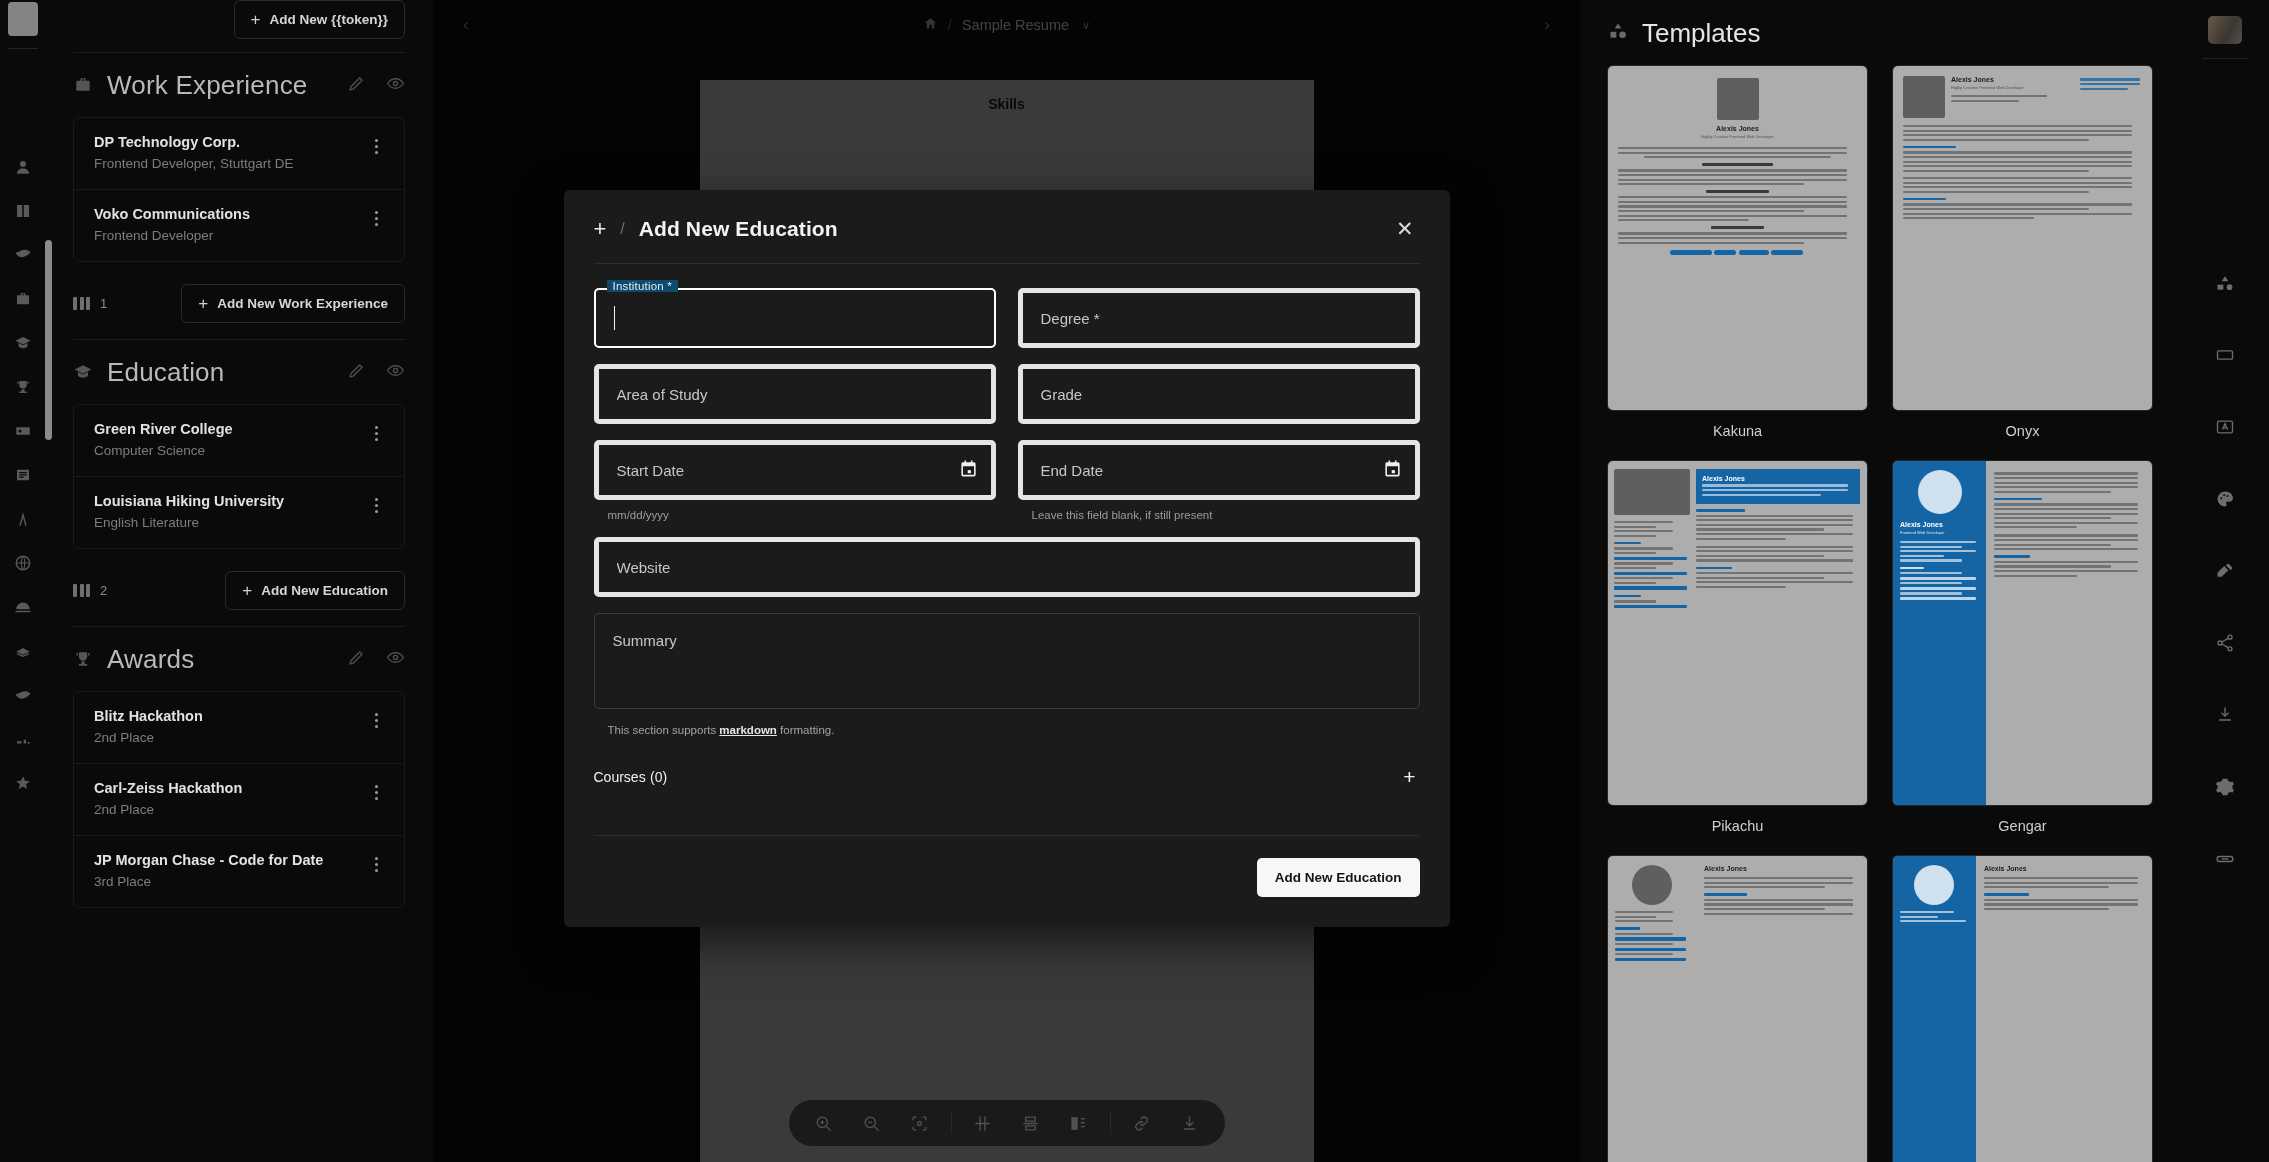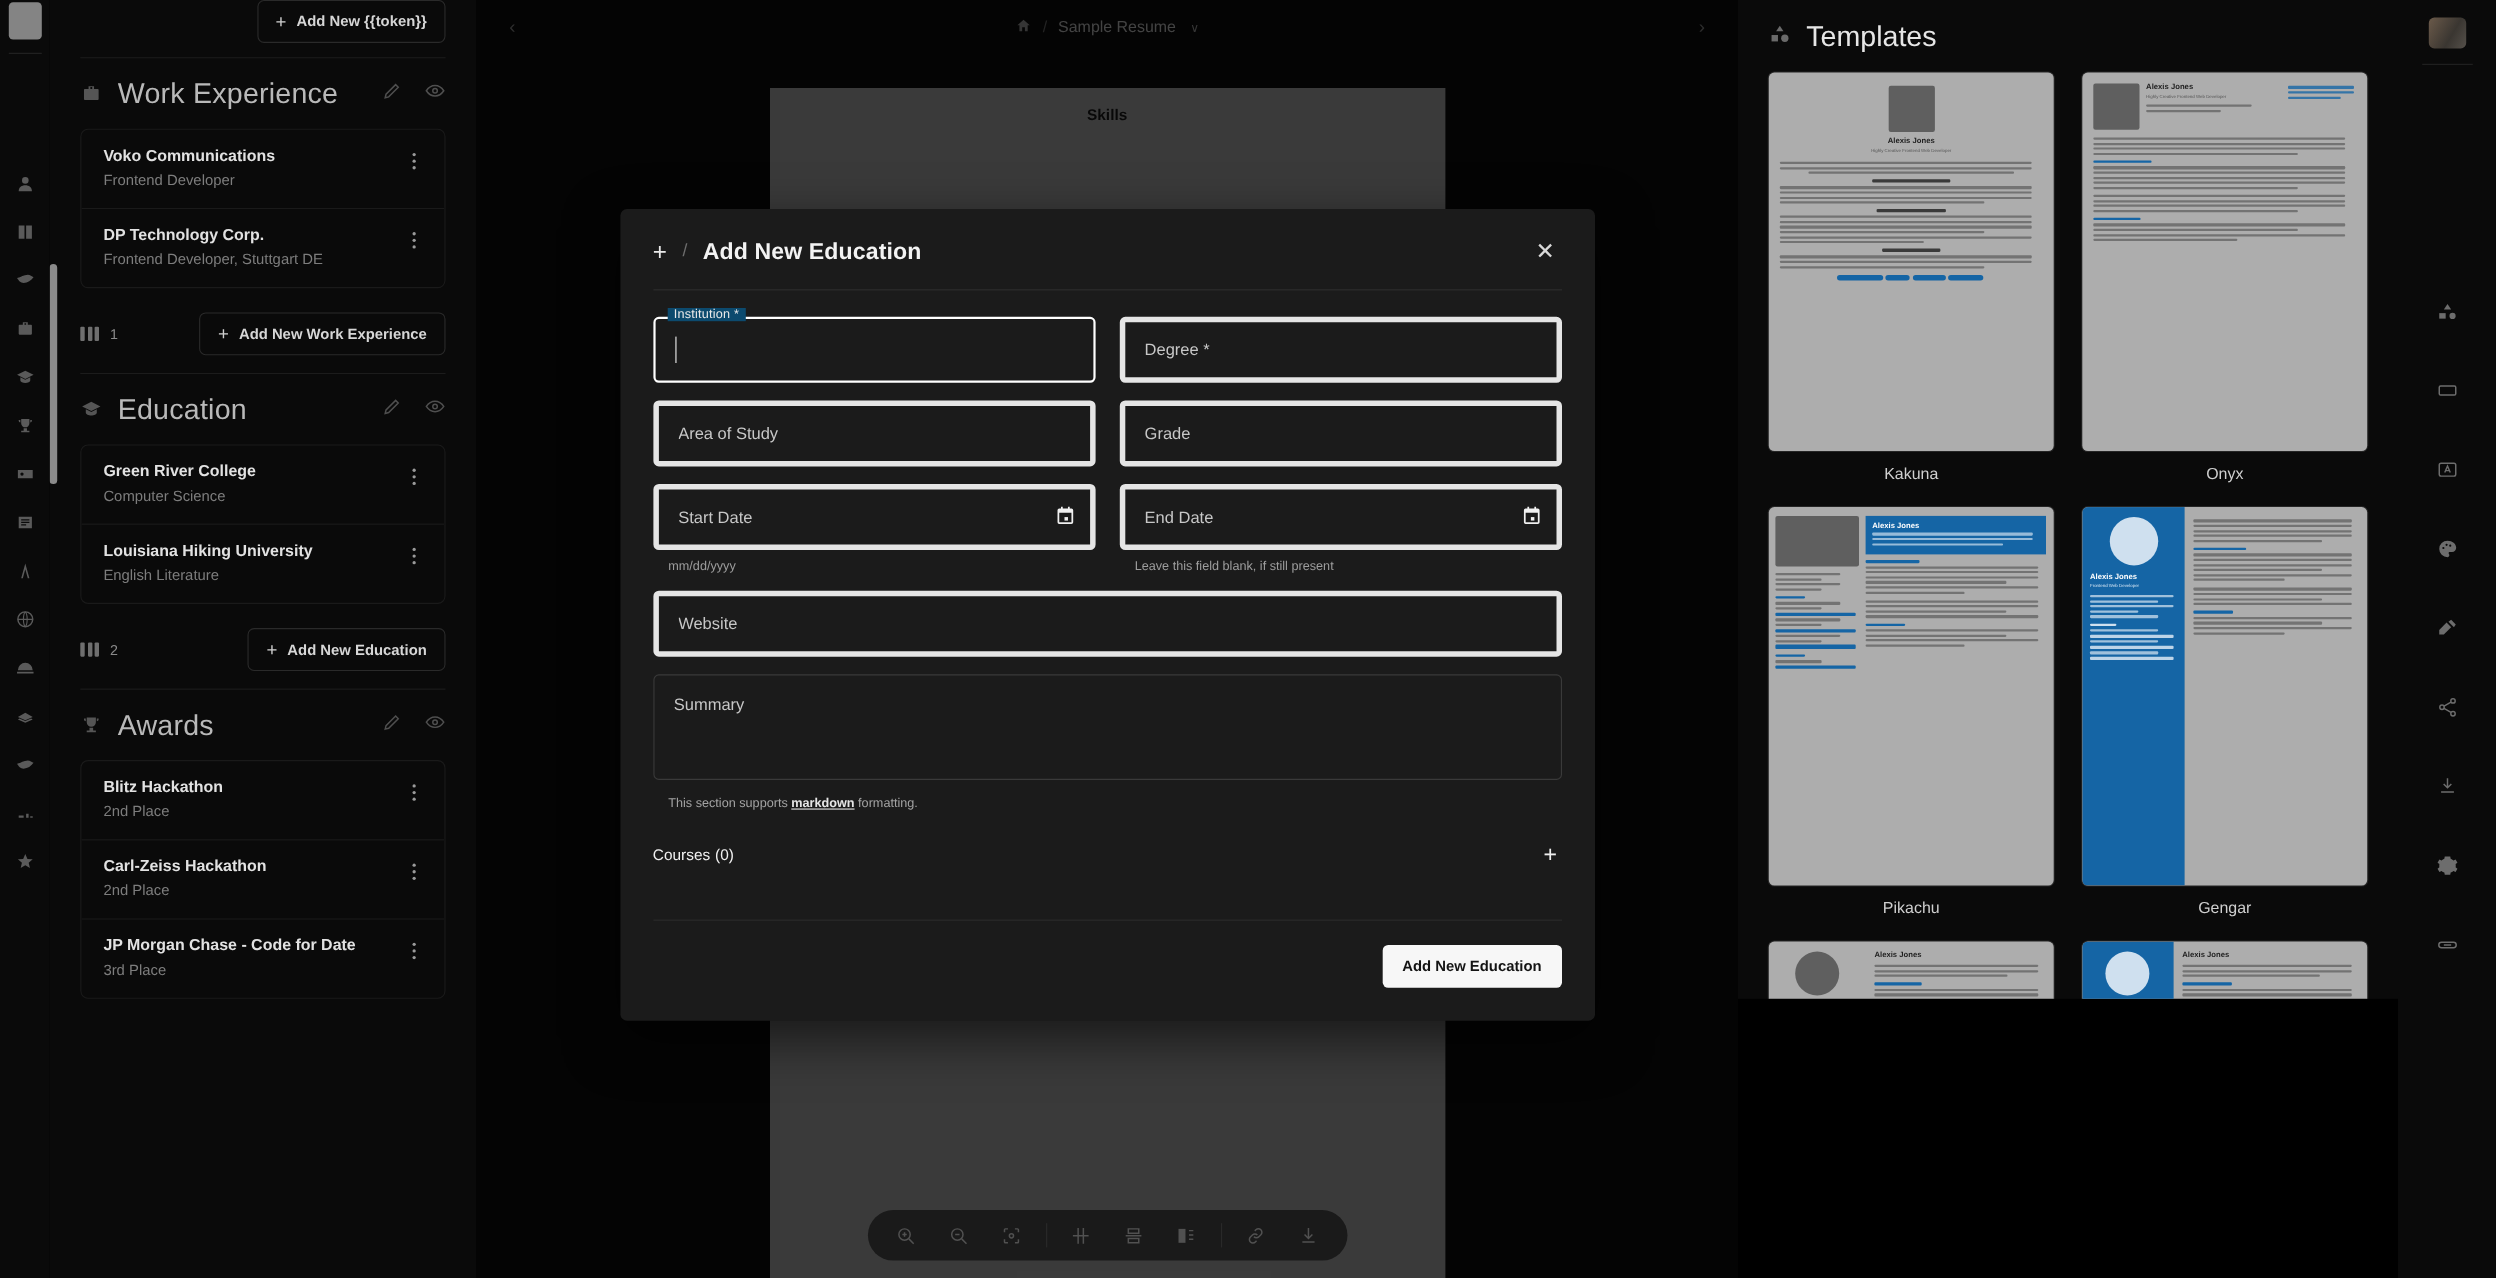--- a/index.html
+++ b/index.html
@@ -165,21 +165,21 @@
   .modal-rule2 { height: 1px; background: #2c2c2c; margin-top: 48px; }
   .modal-foot { display: flex; justify-content: flex-end; margin-top: 22px; }
   .btn-primary {
     background: #f7f7f7; color: #141414; border: none; border-radius: 5px;
     font-size: 13.5px; font-weight: 600; padding: 12px 18px;
     font-family: "Liberation Sans", sans-serif; cursor: pointer;
   }
 
   
   .templates {
-    width: 600px; flex: 0 0 600px; height: 908px; background: #0a0a0a;
+    width: 600px; flex: 0 0 600px; height: 1162px; background: #0a0a0a;
     padding: 0 28px; overflow: hidden;
   }
   .tpl-head { display: flex; align-items: center; gap: 14px; height: 66px; }
   .tpl-head .sec-icon svg { width: 20px; height: 20px; fill: #6a6a6a; }
   .tpl-title { font-size: 26px; color: #e6e6e6; }
   .tpl-grid { display: grid; grid-template-columns: 1fr 1fr; gap: 22px 26px; }
   .tpl-card { }
   .tpl-thumb {
     width: 100%; height: 344px; background: #adadad; border-radius: 5px;
     overflow: hidden; position: relative; box-shadow: 0 0 0 1px #252525;
@@ -338,33 +338,33 @@
             </svg></span>
         <span><svg viewBox="0 0 24 24">
               <path d="M2 12s4-6 10-6 10 6 10 6-4 6-10 6-10-6-10-6z"></path>
               <circle cx="12" cy="12" r="2.6"></circle>
             </svg></span>
       </span>
     </div>
     <div class="card-group">
       <div class="card-row">
         <div class="ct">
+          <div class="card-title">DP Technology Corp.</div>
+          <div class="card-sub">Frontend Developer, Stuttgart DE</div>
+        </div>
+        <div class="kebab">
+            <i></i>
+            <i></i>
+            <i></i>
+          </div>
+      </div>
+      <div class="card-row">
+        <div class="ct">
           <div class="card-title">Voko Communications</div>
           <div class="card-sub">Frontend Developer</div>
-        </div>
-        <div class="kebab">
-            <i></i>
-            <i></i>
-            <i></i>
-          </div>
-      </div>
-      <div class="card-row">
-        <div class="ct">
-          <div class="card-title">DP Technology Corp.</div>
-          <div class="card-sub">Frontend Developer, Stuttgart DE</div>
         </div>
         <div class="kebab">
             <i></i>
             <i></i>
             <i></i>
           </div>
       </div>
     </div>
     <div class="sec-foot">
       <span class="count-chip">

